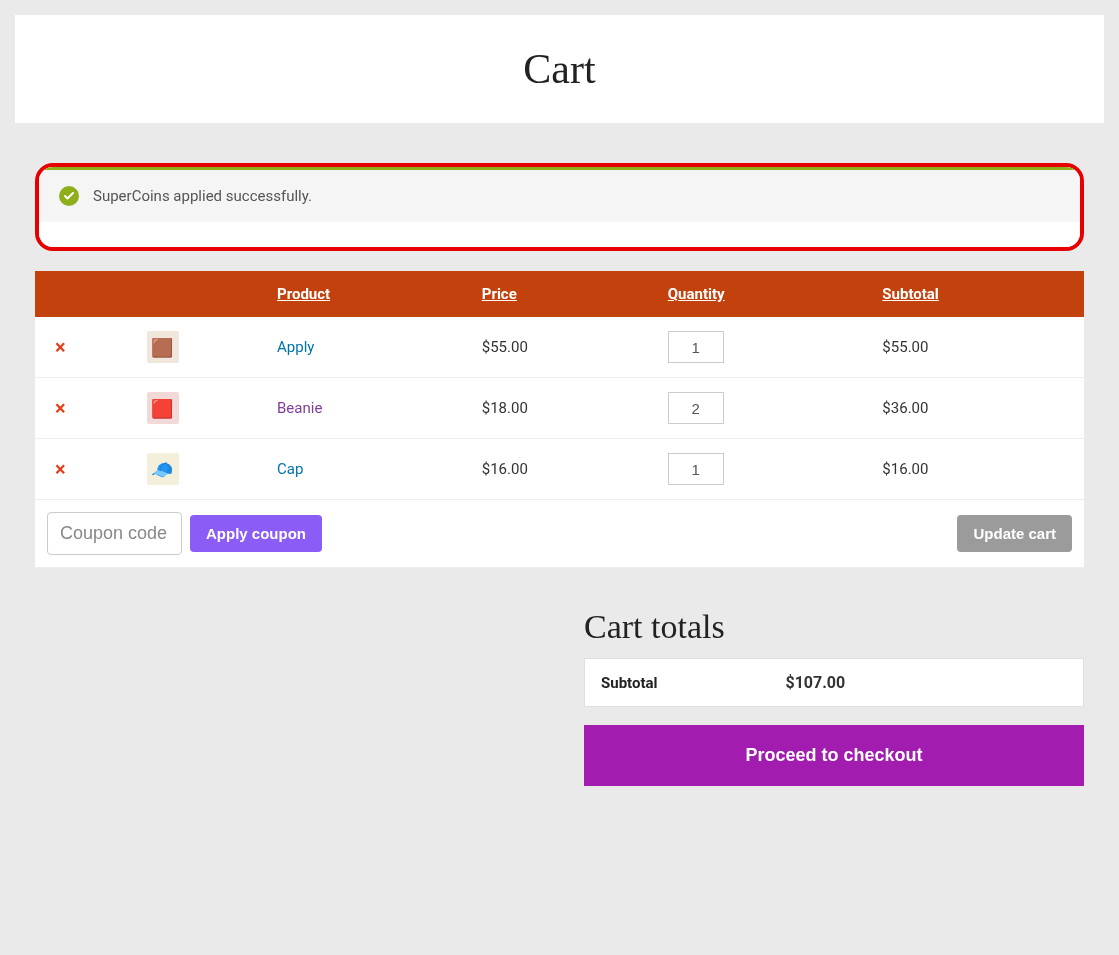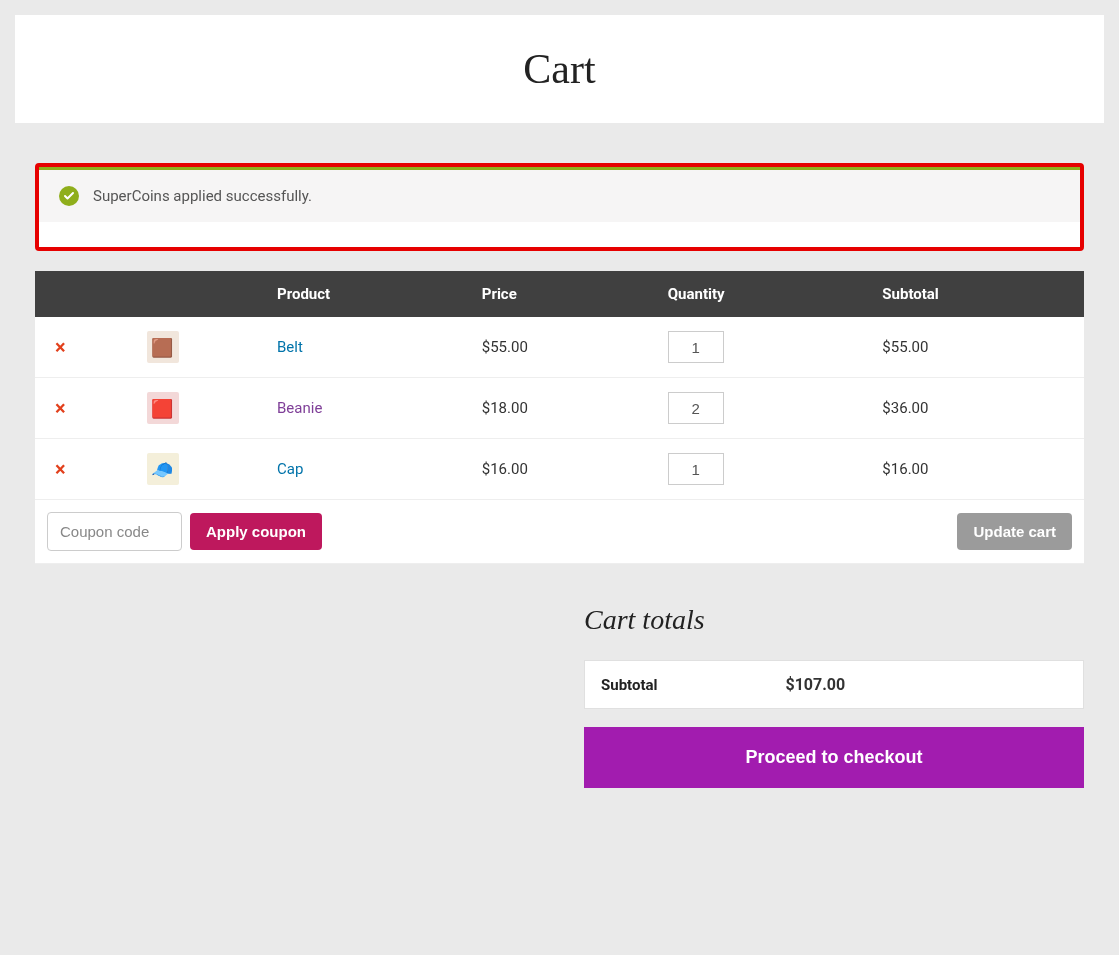--- a/index.html
+++ b/index.html
@@ -18,21 +18,21 @@
   font-family: Georgia, 'Times New Roman', serif;
   font-size: 42px;
   font-weight: normal;
   color: #222;
 }
 .content {
   padding: 0 35px 35px;
 }
 .callout-box {
   border: 4px solid #e60000;
-  border-radius: 4px;
+  border-radius: 18px;
   padding: 0;
   margin-top: 40px;
   margin-bottom: 20px;
   overflow: hidden;
 }
 .notice {
   background: #f6f5f5;
   border-top: 3px solid #8fae1b;
   padding: 16px 20px;
   display: flex;
@@ -54,21 +54,21 @@
 }
 .check-icon svg { width: 12px; height: 12px; }
 .notice-text { font-size: 15px; }
 .notice-text b { font-weight: 700; color: #333; }
 
 .cart-table {
   width: 100%;
   border-collapse: collapse;
   background: #fff;
 }
-.cart-table thead tr { background: #404040; color: #fff; }
+.cart-table thead tr { background: #c2410c; color: #fff; text-decoration: underline; }
 .cart-table th {
   text-align: left;
   padding: 14px 12px;
   font-size: 15px;
   font-weight: 700;
 }
 .cart-table th.col-remove { width: 100px; }
 .cart-table th.col-thumb { width: 130px; }
 .cart-table td {
   padding: 14px 12px;
@@ -109,49 +109,48 @@
 .actions-inner {
   display: flex;
   align-items: center;
   justify-content: space-between;
 }
 .coupon-group { display: flex; gap: 8px; align-items: center; }
 .coupon-input {
   border: 1px solid #ccc;
   border-radius: 4px;
   padding: 10px 12px;
-  font-size: 15px;
+  font-size: 18px;
   width: 135px;
   color: #666;
 }
 .coupon-input::placeholder { color: #888; }
 .btn {
   padding: 10px 16px;
   font-size: 15px;
   font-weight: 700;
   border: none;
   border-radius: 4px;
   cursor: pointer;
 }
-.btn-black { background: #be185d; color: #fff; }
+.btn-black { background: #8b5cf6; color: #fff; }
 .btn-grey { background: #9b9b9b; color: #fff; }
 
 .cart-totals-wrap {
   margin-top: 40px;
   display: flex;
   justify-content: flex-end;
 }
 .cart-totals { width: 500px; }
 .cart-totals-title {
   font-family: Georgia, 'Times New Roman', serif;
-  font-size: 28px;
+  font-size: 34px;
   font-weight: normal;
   color: #222;
-  margin-bottom: 24px;
-  font-style: italic;
+  margin-bottom: 12px;
 }
 .totals-table {
   width: 100%;
   border: 1px solid #e0e0e0;
   border-collapse: collapse;
   background: #fff;
 }
 .totals-table th, .totals-table td {
   padding: 14px 16px;
   text-align: left;
@@ -216,21 +215,21 @@
         <th>Product</th>
         <th>Price</th>
         <th>Quantity</th>
         <th>Subtotal</th>
       </tr>
     </thead>
     <tbody id="cart-rows">
         <tr>
           <td><a class="remove-link">×</a></td>
           <td><span class="thumb" style="background:#f1e6dc">🟫</span></td>
-          <td><a class="product-link ">Belt</a></td>
+          <td><a class="product-link ">Apply</a></td>
           <td>$55.00</td>
           <td><input class="qty-input" value="1" style=""></td>
           <td>$55.00</td>
         </tr>
         <tr>
           <td><a class="remove-link">×</a></td>
           <td><span class="thumb" style="background:#f3d8d8">🟥</span></td>
           <td><a class="product-link visited">Beanie</a></td>
           <td>$18.00</td>
           <td><input class="qty-input" value="2" style=""></td>

